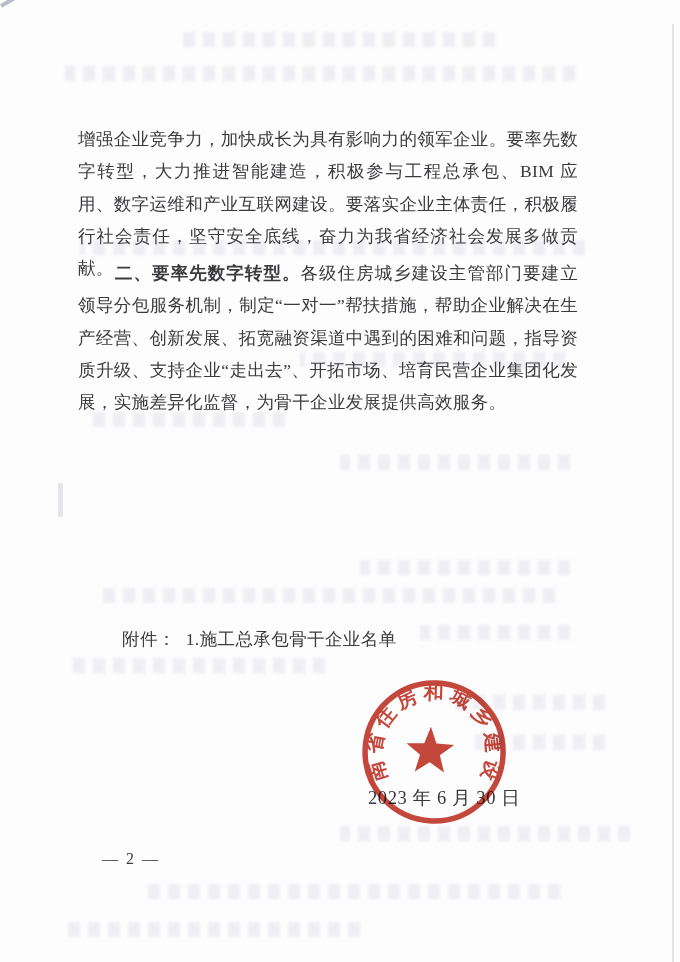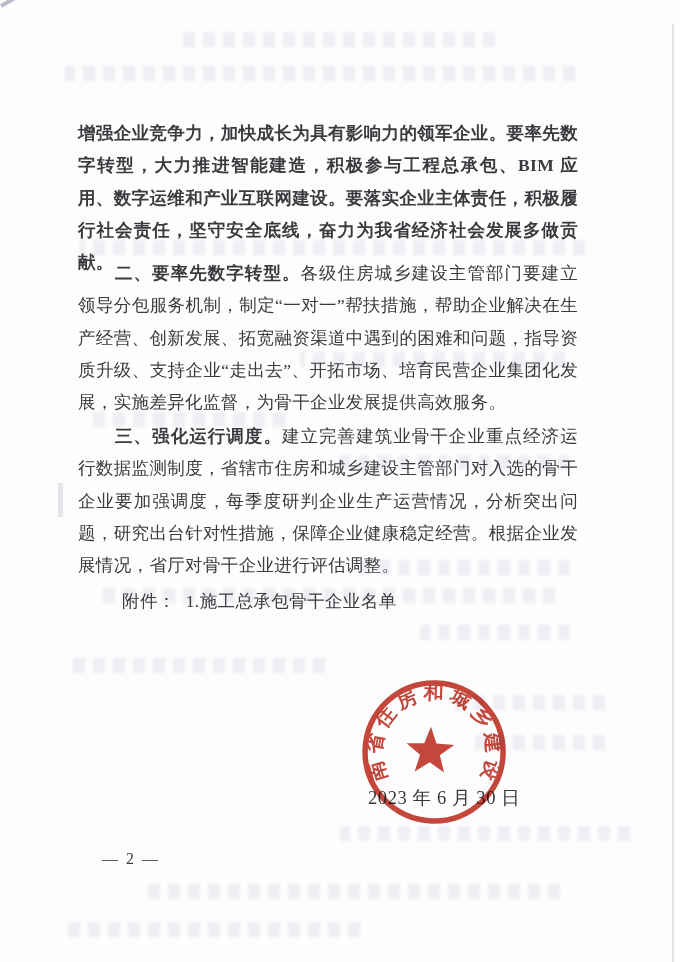--- a/index.html
+++ b/index.html
@@ -12,21 +12,21 @@
   
   .para{
     position:absolute;left:78px;width:500px;
     font-size:17.5px;line-height:32.3px;letter-spacing:0.35px;
     text-align:justify;color:#3b3b3f;
   }
   .para.indent{text-indent:37px;}
   .lead{font-weight:bold;}
   
   .attachment{
-    position:absolute;left:122px;top:586px;
+    position:absolute;left:122px;top:624px;
     font-size:17.5px;line-height:30px;letter-spacing:0.4px;
     display:flex;align-items:flex-end;color:#3b3b3f;
   }
   .att-label{white-space:nowrap;}
   .att-items{margin-left:10px;}
   .att-item2{padding-left:7px;}
   
   .doc-date{
     position:absolute;left:368px;top:785px;
     font-size:18.5px;letter-spacing:0.6px;color:#38383c;
@@ -77,31 +77,28 @@
   <div class="ghost" style="left:455px;top:695px;width:150px;"></div>
   <div class="ghost" style="left:475px;top:735px;width:130px;"></div>
   <div class="ghost" style="left:340px;top:826px;width:290px;"></div>
   <div class="ghost" style="left:140px;top:884px;width:420px;"></div>
   <div class="ghost" style="left:60px;top:922px;width:300px;"></div>
 
   <div class="speck" style="left:0;top:0;width:16px;height:4px;transform:rotate(-30deg);"></div>
   <div class="speck" style="left:58px;top:483px;width:5px;height:34px;opacity:0.35;"></div>
   <div class="edge-line"></div>
 
-  <div class="para" style="top:117px;font-weight:bold;">
+  <div class="para" style="top:123px;">
     <span>增强企业竞争力，加快成长为具有影响力的领军企业。要率先数字转型，大力推进智能建造，积极参与工程总承包、BIM 应用、数字运维和产业互联网建设。要落实企业主体责任，积极履行社会责任，坚守安全底线，奋力为我省经济社会发展多做贡献。</span>
   </div>
 
   <div class="para indent" style="top:257px;">
     <span class="lead">二、要率先数字转型。</span><span>各级住房城乡建设主管部门要建立领导分包服务机制，制定“一对一”帮扶措施，帮助企业解决在生产经营、创新发展、拓宽融资渠道中遇到的困难和问题，指导资质升级、支持企业“走出去”、开拓市场、培育民营企业集团化发展，实施差异化监督，为骨干企业发展提供高效服务。</span>
   </div>
 
-  <div class="para indent" style="top:420px;">
-    <span class="lead">三、强化运行调度。</span><span>建立完善建筑业骨干企业重点经济运行数据监测制度，省辖市住房和城乡建设主管部门对入选的骨干企业要加强调度，每季度研判企业生产运营情况，分析突出问题，研究出台针对性措施，保障企业健康稳定经营。根据企业发展情况，省厅对骨干企业进行评估调整。</span>
-  </div>
 
   <div class="attachment">
     <span class="att-label">附件：</span>
     <span class="att-items">
       <div>1.施工总承包骨干企业名单</div>
     </span>
   </div>
 
   <div class="doc-date">2023 年 6 月 30 日</div>
 

